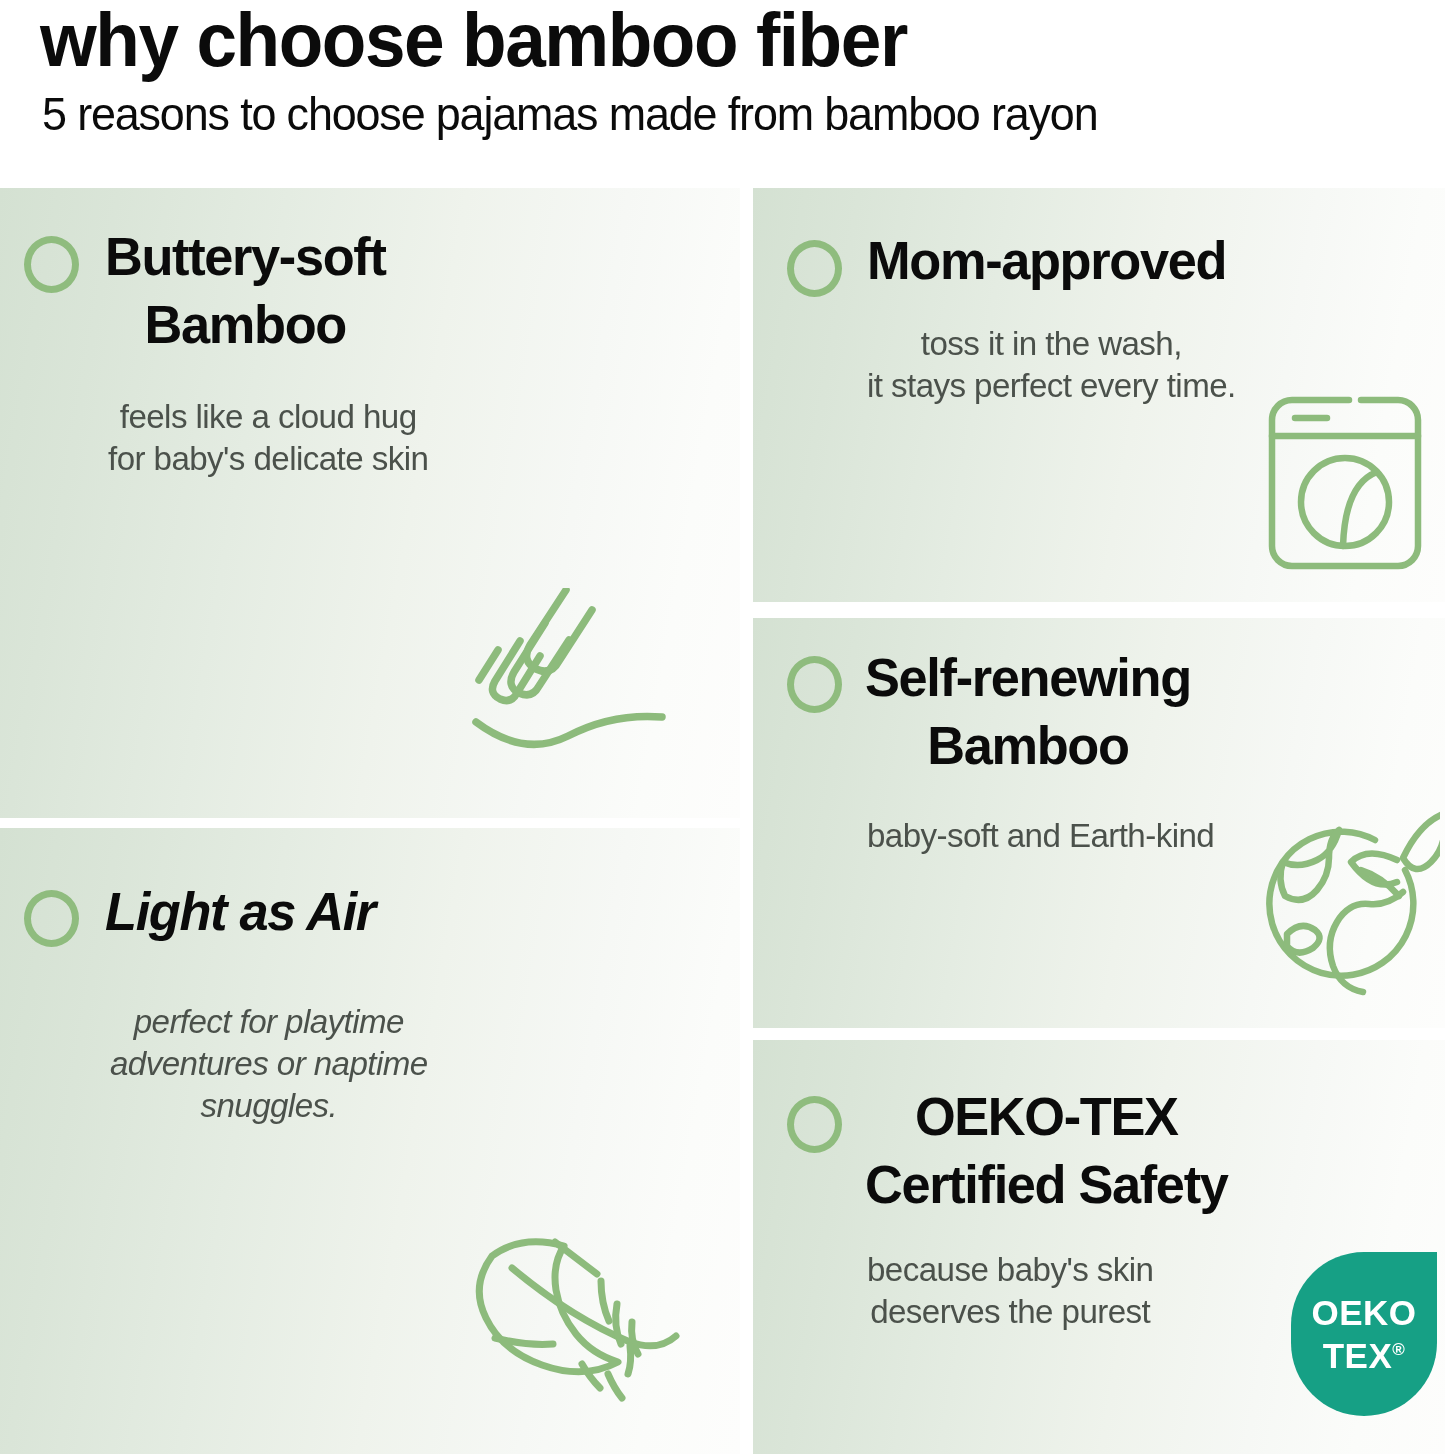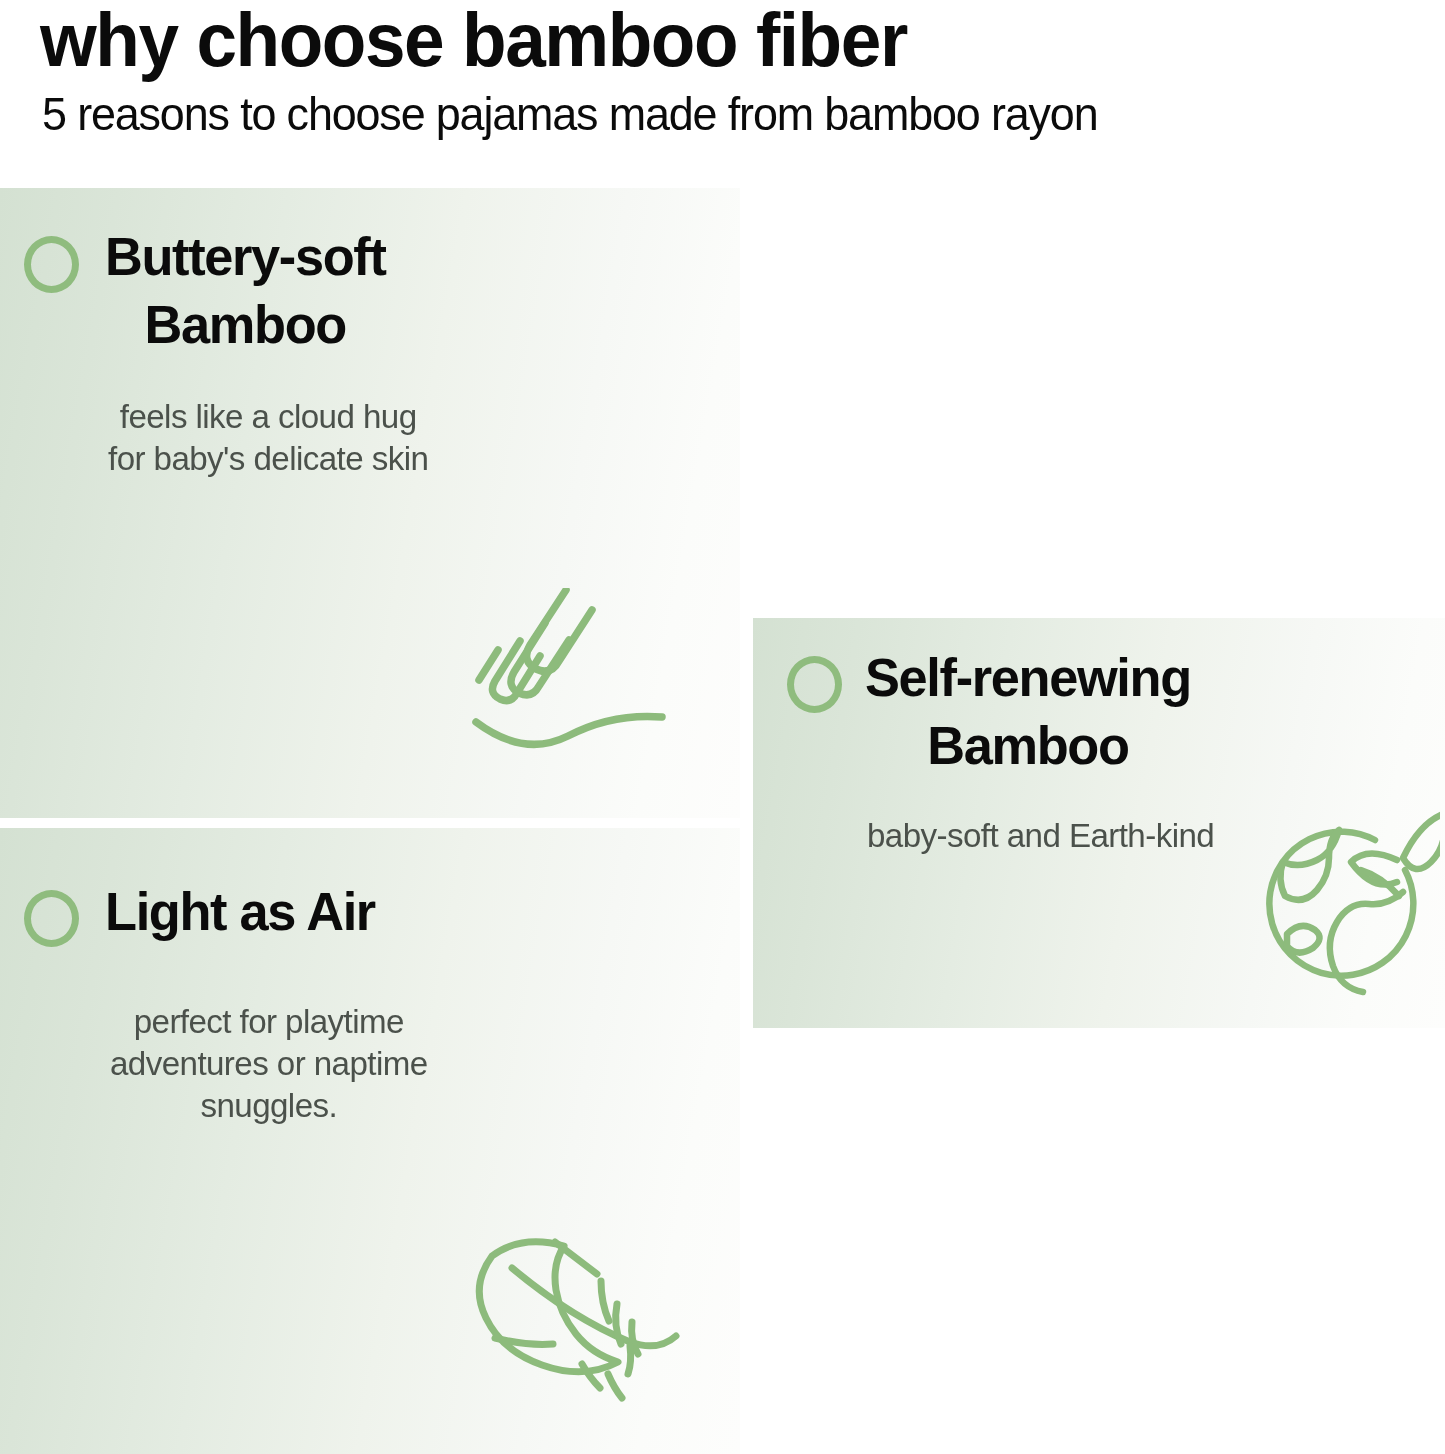--- a/index.html
+++ b/index.html
@@ -28,21 +28,21 @@
   
   .card{
     position:absolute;overflow:hidden;
     background:linear-gradient(100deg,#d4e1d2 0%,#dae5d8 14%,#e4ece2 34%,#eff3ec 55%,#f6f8f5 74%,#fbfcfa 88%,#fdfdfc 100%);
     text-align:center;
   }
   .card.col-left{left:0;width:740px;}
   .card.col-right{left:753px;width:692px;}
 
   #card-buttery  {top:188px;height:630px;}
-  #card-light    {top:828px;height:626px;}
+  #card-light    {top:828px;height:626px;font-style:italic;}
   #card-mom      {top:188px;height:414px;}
   #card-self     {top:618px;height:410px;text-decoration:underline;}
   #card-oeko     {top:1040px;height:414px;}
 
   
   .ring{
     position:absolute;width:55px;height:57px;border-radius:50%;
     border:7px solid #8fbc7e;box-sizing:border-box;
   }
 
@@ -160,20 +160,37 @@
         <path d="M170 116 q-2 18 6 32"></path>
 
         <path d="M33 132 q32 8 58 6"></path>
         <path d="M120 158 q8 14 18 24"></path>
         <path d="M146 168 q6 14 14 24"></path>
         <path d="M168 140 q2 16 -2 28"></path>
       </g>
     </svg>
   </div>
 
+  <div class="card col-right" id="card-mom">
+    <div class="ring"></div>
+    <div class="card-title">Mom-approved</div>
+    <div class="card-body">toss it in the wash,
+it stays perfect every time.</div>
+
+    <svg class="icon" id="icon-washer" viewBox="0 0 160 178">
+      <g fill="none" stroke="#8dbb7c" stroke-width="6.5" stroke-linecap="round" stroke-linejoin="round">
+        <path d="M96 6 H133 a20 20 0 0 1 20 20 V152 a20 20 0 0 1 -20 20 H27
+                 a20 20 0 0 1 -20 -20 V26 a20 20 0 0 1 20 -20 H84"></path>
+        <line x1="7" y1="42" x2="153" y2="42"></line>
+        <line x1="30" y1="24" x2="62" y2="24"></line>
+        <circle cx="80" cy="108" r="44"></circle>
+        <path d="M112 78 q-32 12 -34 74"></path>
+      </g>
+    </svg>
+  </div>
 
   <div class="card col-right" id="card-self">
     <div class="ring"></div>
     <div class="card-title">Self-renewing
 Bamboo</div>
     <div class="card-body">baby-soft and Earth-kind</div>
 
     <svg class="icon" id="icon-globe" viewBox="0 0 175 195">
       <g fill="none" stroke="#8dbb7c" stroke-width="6.5" stroke-linecap="round" stroke-linejoin="round">
 
@@ -186,14 +203,26 @@
 
         <path d="M138 84 q-16 14 -34 12 q-20 -2 -32 18 q-12 20 -4 44 q8 22 30 26"></path>
 
         <path d="M138 50 q16 -34 40 -44 q6 30 -12 48 q-16 16 -28 -4 Z"></path>
         <path d="M132 52 q-30 -14 -46 2 q22 30 46 20"></path>
         <path d="M96 62 q20 6 38 26"></path>
       </g>
     </svg>
   </div>
 
+  <div class="card col-right" id="card-oeko">
+    <div class="ring"></div>
+    <div class="card-title">OEKO-TEX
+Certified Safety</div>
+    <div class="card-body">because baby's skin
+deserves the purest</div>
+
+    <div class="oeko-badge">
+      <span class="oeko-l1">OEKO</span>
+      <span class="oeko-l2"><span>TEX</span><sup>®</sup></span>
+    </div>
+  </div>
 
 </div>
 
 </body></html>

